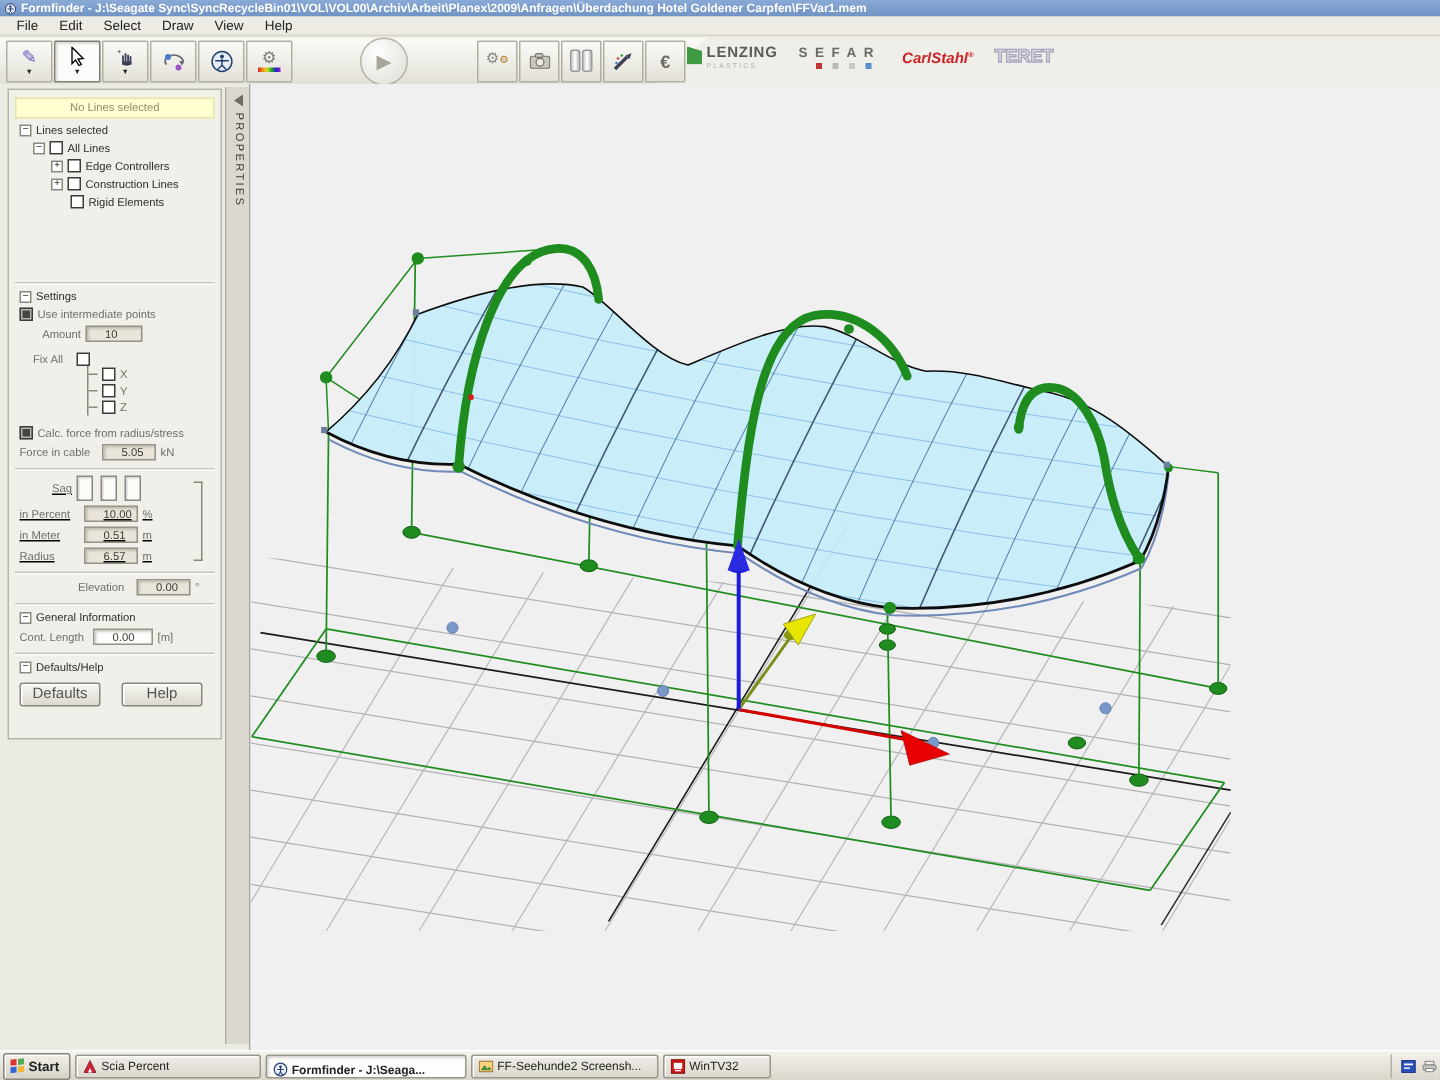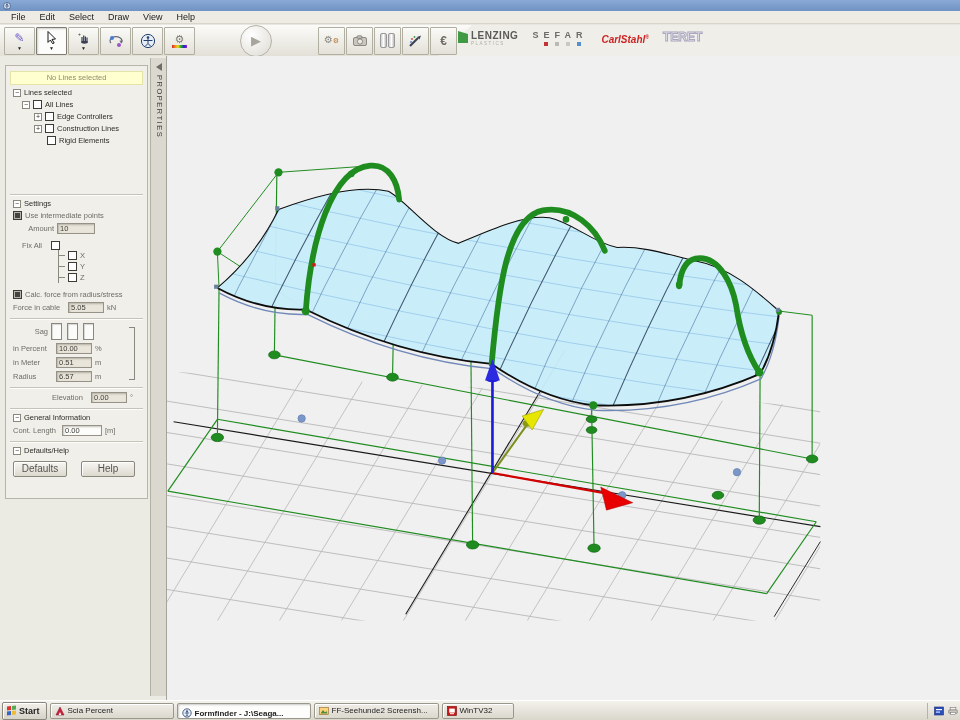--- a/index.html
+++ b/index.html
@@ -56,47 +56,47 @@
     -webkit-text-stroke:1px #a9a6bd;line-height:12px;}
 
   
   .main{position:absolute;left:0;top:56px;width:960px;height:644px;}
   .viewport{position:absolute;left:167px;top:0;right:0;bottom:0;background:#f0f0f0;}
   .viewport svg{position:absolute;inset:0;}
 
   
   .sidepanel{position:absolute;left:0;top:0;width:167px;height:644px;background:#ebeae3;
     border-right:1px solid #a6a39a;box-sizing:border-box;}
-  .panel-box{position:absolute;left:5px;top:9px;width:143px;height:434px;
+  .panel-box{position:absolute;left:5px;top:3px;width:143px;height:434px;
     border:1px solid #b7b4aa;background:#f0efe9;box-sizing:border-box;overflow:hidden;}
   .vtab{position:absolute;right:0;top:2px;width:16px;height:638px;background:#dbd8cf;
     border-left:1px solid #b3b0a6;box-sizing:border-box;}
   .vtab .arr{width:0;height:0;border-top:4px solid transparent;border-bottom:4px solid transparent;
     border-right:6px solid #6f6d65;margin:5px auto 4px auto;}
   .vtab-text{writing-mode:vertical-rl;font-size:7.5px;color:#3f3e39;letter-spacing:1.5px;margin-left:4px;}
 
   .banner{margin:5px 4px 0 4px;height:12px;background:#ffffcf;border:1px solid #e4e4a8;
     font-size:7.5px;color:#8e8d6e;text-align:center;line-height:12px;}
   .prow{display:flex;align-items:center;gap:3px;margin:3px 0 0 7px;font-size:7.5px;color:#2e2d29;}
   .prow.gray{color:#6e6d66;}
   .ind1{margin-left:16px;} .ind2{margin-left:28px;}
   .exp{width:8px;height:8px;border:1px solid #8a877d;background:#fff;font-size:7px;line-height:6px;
     text-align:center;color:#333;flex:0 0 auto;box-sizing:border-box;}
   .cb{width:9px;height:9px;border:1px solid #3c3b36;background:#fff;flex:0 0 auto;box-sizing:border-box;}
   .cb.checked{background:#b6b5ac;}
   .cb.checked::after{content:"";display:block;width:5px;height:5px;margin:1px;background:#45443f;}
   .hrr{margin:5px 4px 0 4px;border-top:1px solid #c6c3b8;border-bottom:1px solid #fdfdfb;height:0;}
   .field{height:11px;background:#e9e5da;border:1px solid #969287;box-shadow:inset 1px 1px 2px rgba(90,85,70,.35);
-    font-size:7.5px;color:#3c3b36;padding:0 2px;display:flex;align-items:center;box-sizing:border-box;}
+    font-size:7.5px;color:#3c3b36;padding:0 12px;display:flex;align-items:center;box-sizing:border-box;}
   .lab{display:inline-block;}
   .unit{font-size:7.5px;color:#6e6d66;}
   .fixtree{margin:0 0 0 52px;border-left:1px solid #8a877d;padding-left:0;}
   .fixrow{display:flex;align-items:center;gap:3px;font-size:7.5px;color:#6e6d66;height:11px;}
   .fixrow .stub{width:6px;border-top:1px solid #8a877d;flex:0 0 auto;}
-  .sagwrap{position:relative;margin-right:10px;}
+  .sagwrap{position:relative;margin-right:10px;text-decoration:underline;}
   .sagbracket{position:absolute;right:2px;top:4px;bottom:2px;width:5px;
     border:1px solid #8a877d;border-left:none;}
   .sagbox{width:9px;height:15px;border:1px solid #8a877d;background:#fbfbf9;
     box-shadow:inset 1px 1px 1px rgba(0,0,0,.15);margin-right:2px;}
   .btn3d{width:52px;height:14px;font-size:10px;color:#55544e;text-align:center;line-height:13px;
     background:linear-gradient(#f7f6f2,#dcd9cf);border:1px solid #8a877d;border-radius:2px;
     box-shadow:inset 1px 1px 0 #fff;}
 
   
   .taskbar{position:absolute;left:0;top:700px;width:960px;height:20px;
@@ -123,20 +123,21 @@
 
   <div class="titlebar">
     <svg class="ticon" viewBox="0 0 10 10">
       <circle cx="5" cy="5" r="4.3" fill="#dfe8f4" stroke="#24406e" stroke-width="0.8"></circle>
       <circle cx="5" cy="3" r="1" fill="#24406e"></circle>
       <line x1="5" y1="4" x2="5" y2="7" stroke="#24406e" stroke-width="0.8"></line>
       <line x1="2.5" y1="5" x2="7.5" y2="5" stroke="#24406e" stroke-width="0.8"></line>
       <line x1="5" y1="7" x2="3" y2="9" stroke="#24406e" stroke-width="0.8"></line>
       <line x1="5" y1="7" x2="7" y2="9" stroke="#24406e" stroke-width="0.8"></line>
     </svg>
+    <span class="ttext">Formfinder - J:\Seagate Sync\SyncRecycleBin01\VOL\VOL00\Archiv\Arbeit\Planex\2009\Anfragen\Überdachung Hotel Goldener Carpfen\FFVar1.mem</span>
   </div>
 
   <div class="menubar">
     <span>File</span>
     <span>Edit</span>
     <span>Select</span>
     <span>Draw</span>
     <span>View</span>
     <span>Help</span>
   </div>

